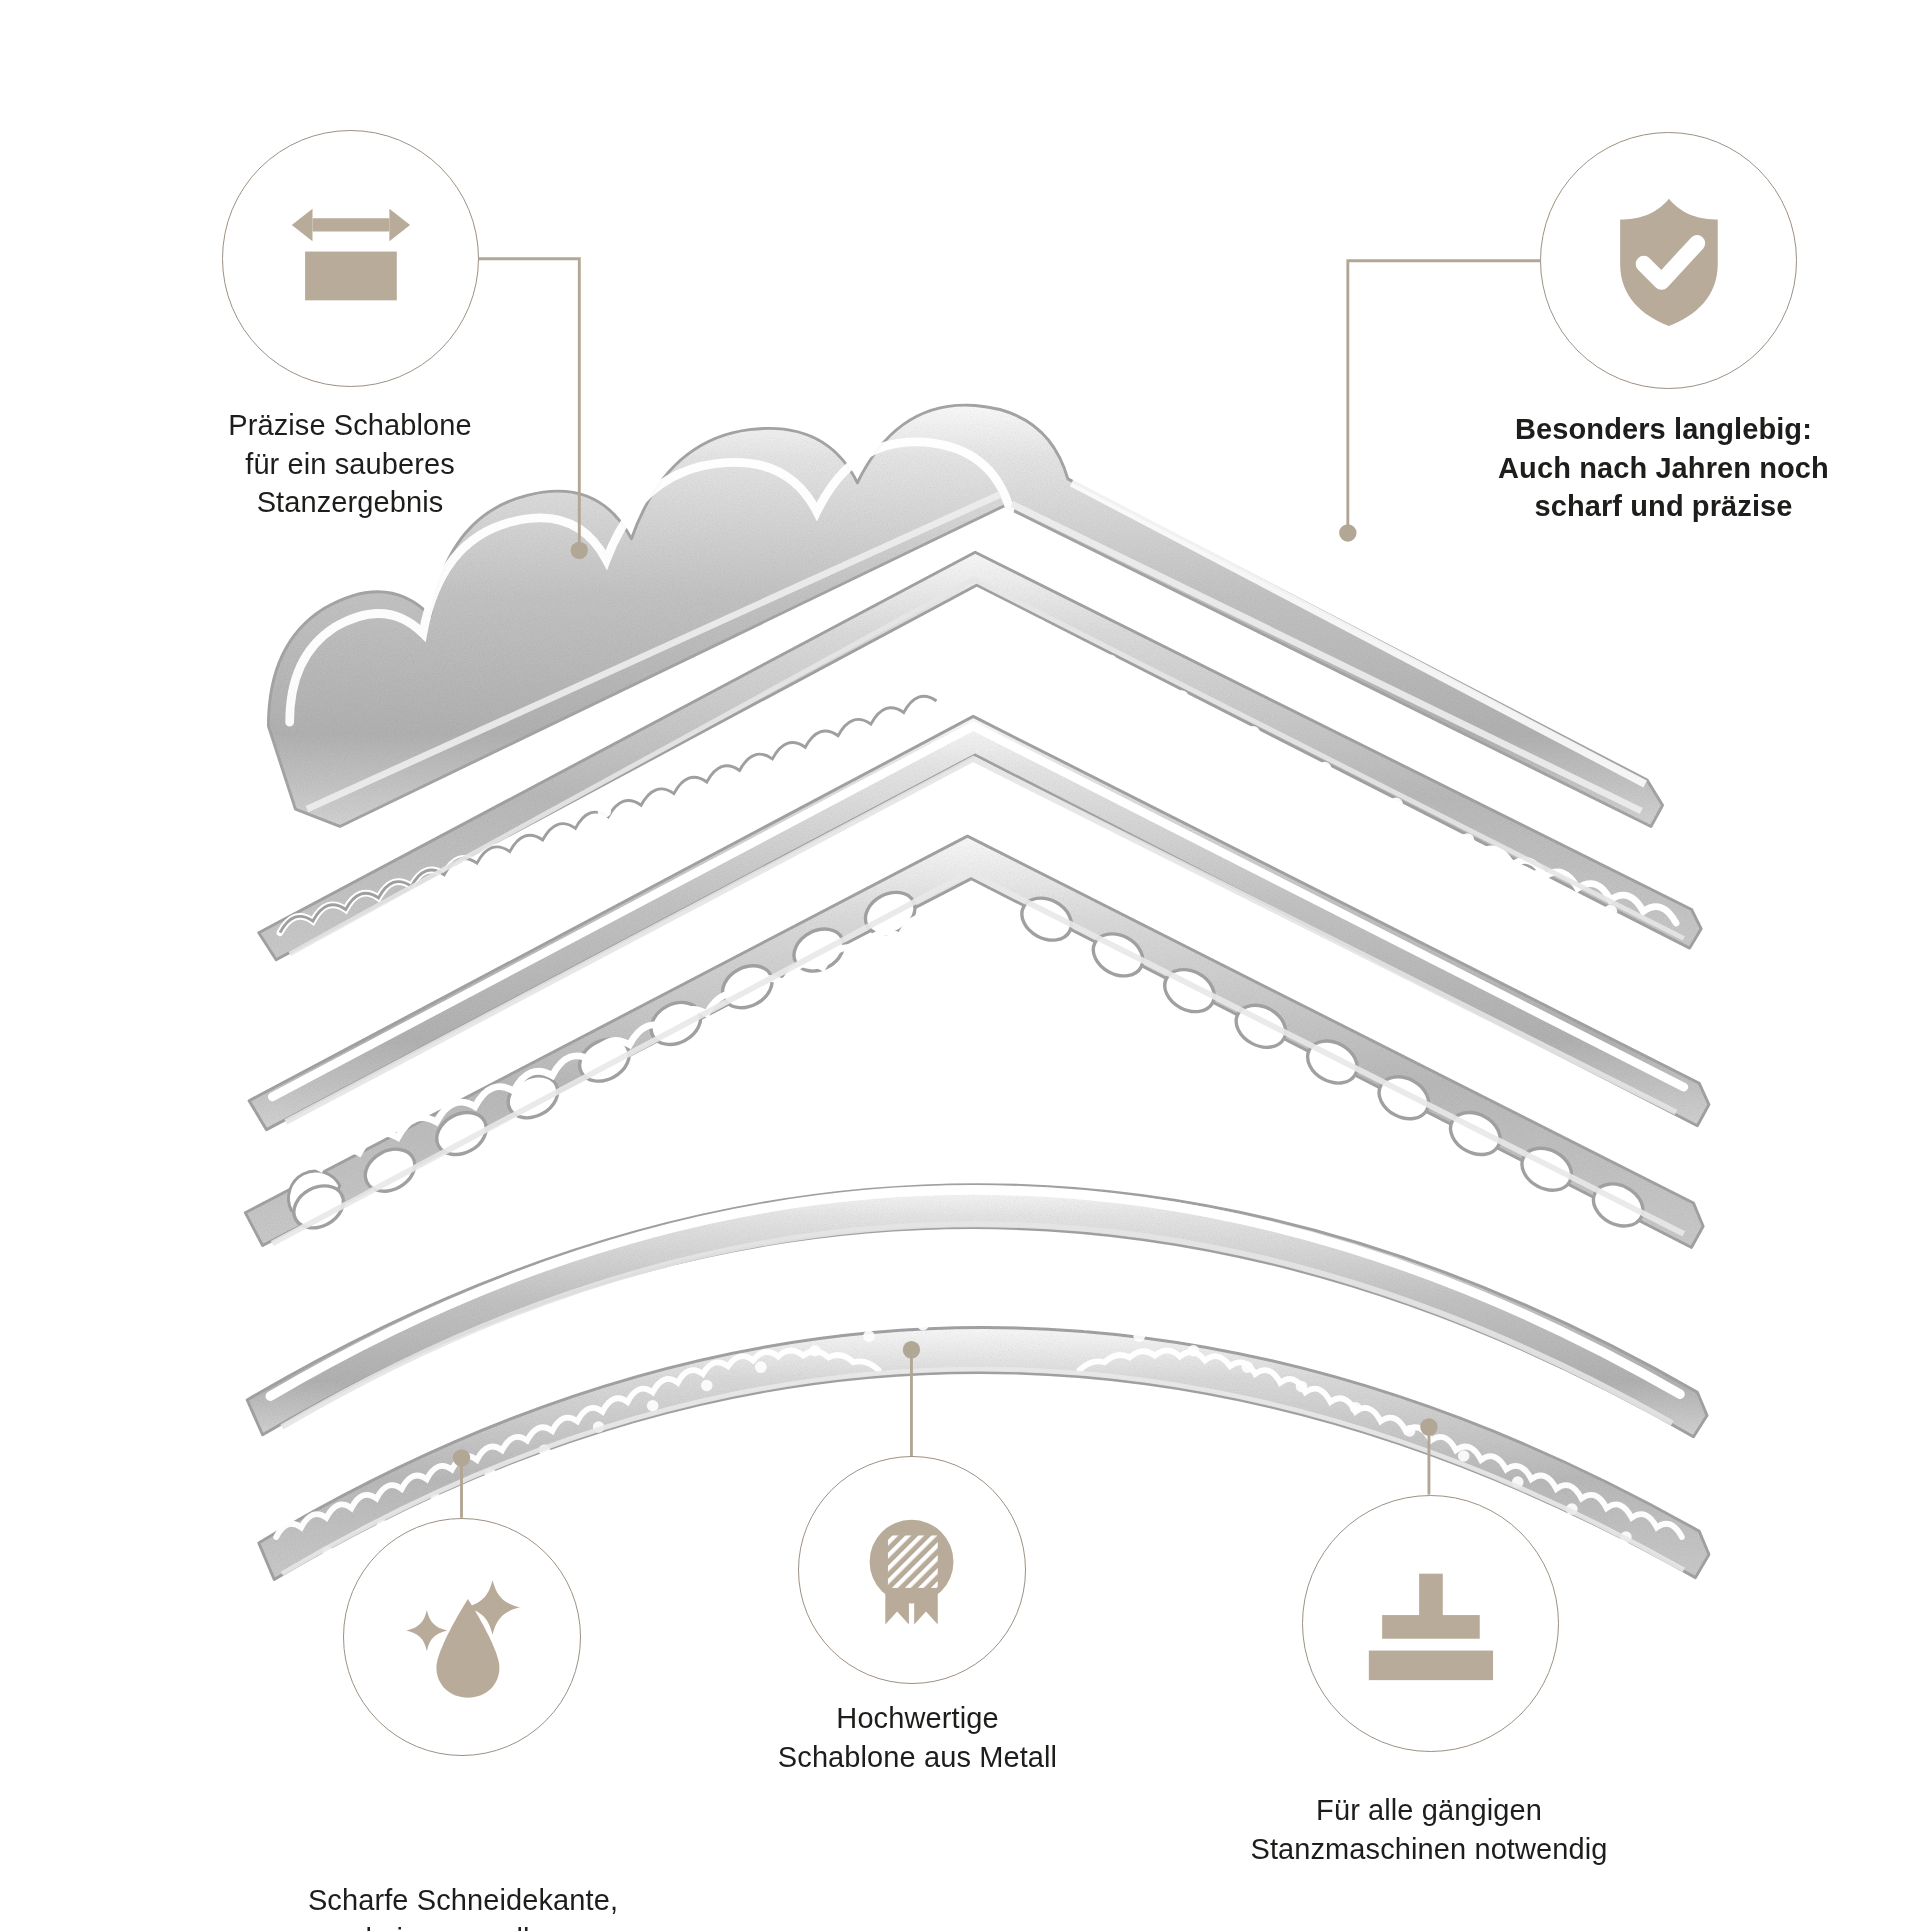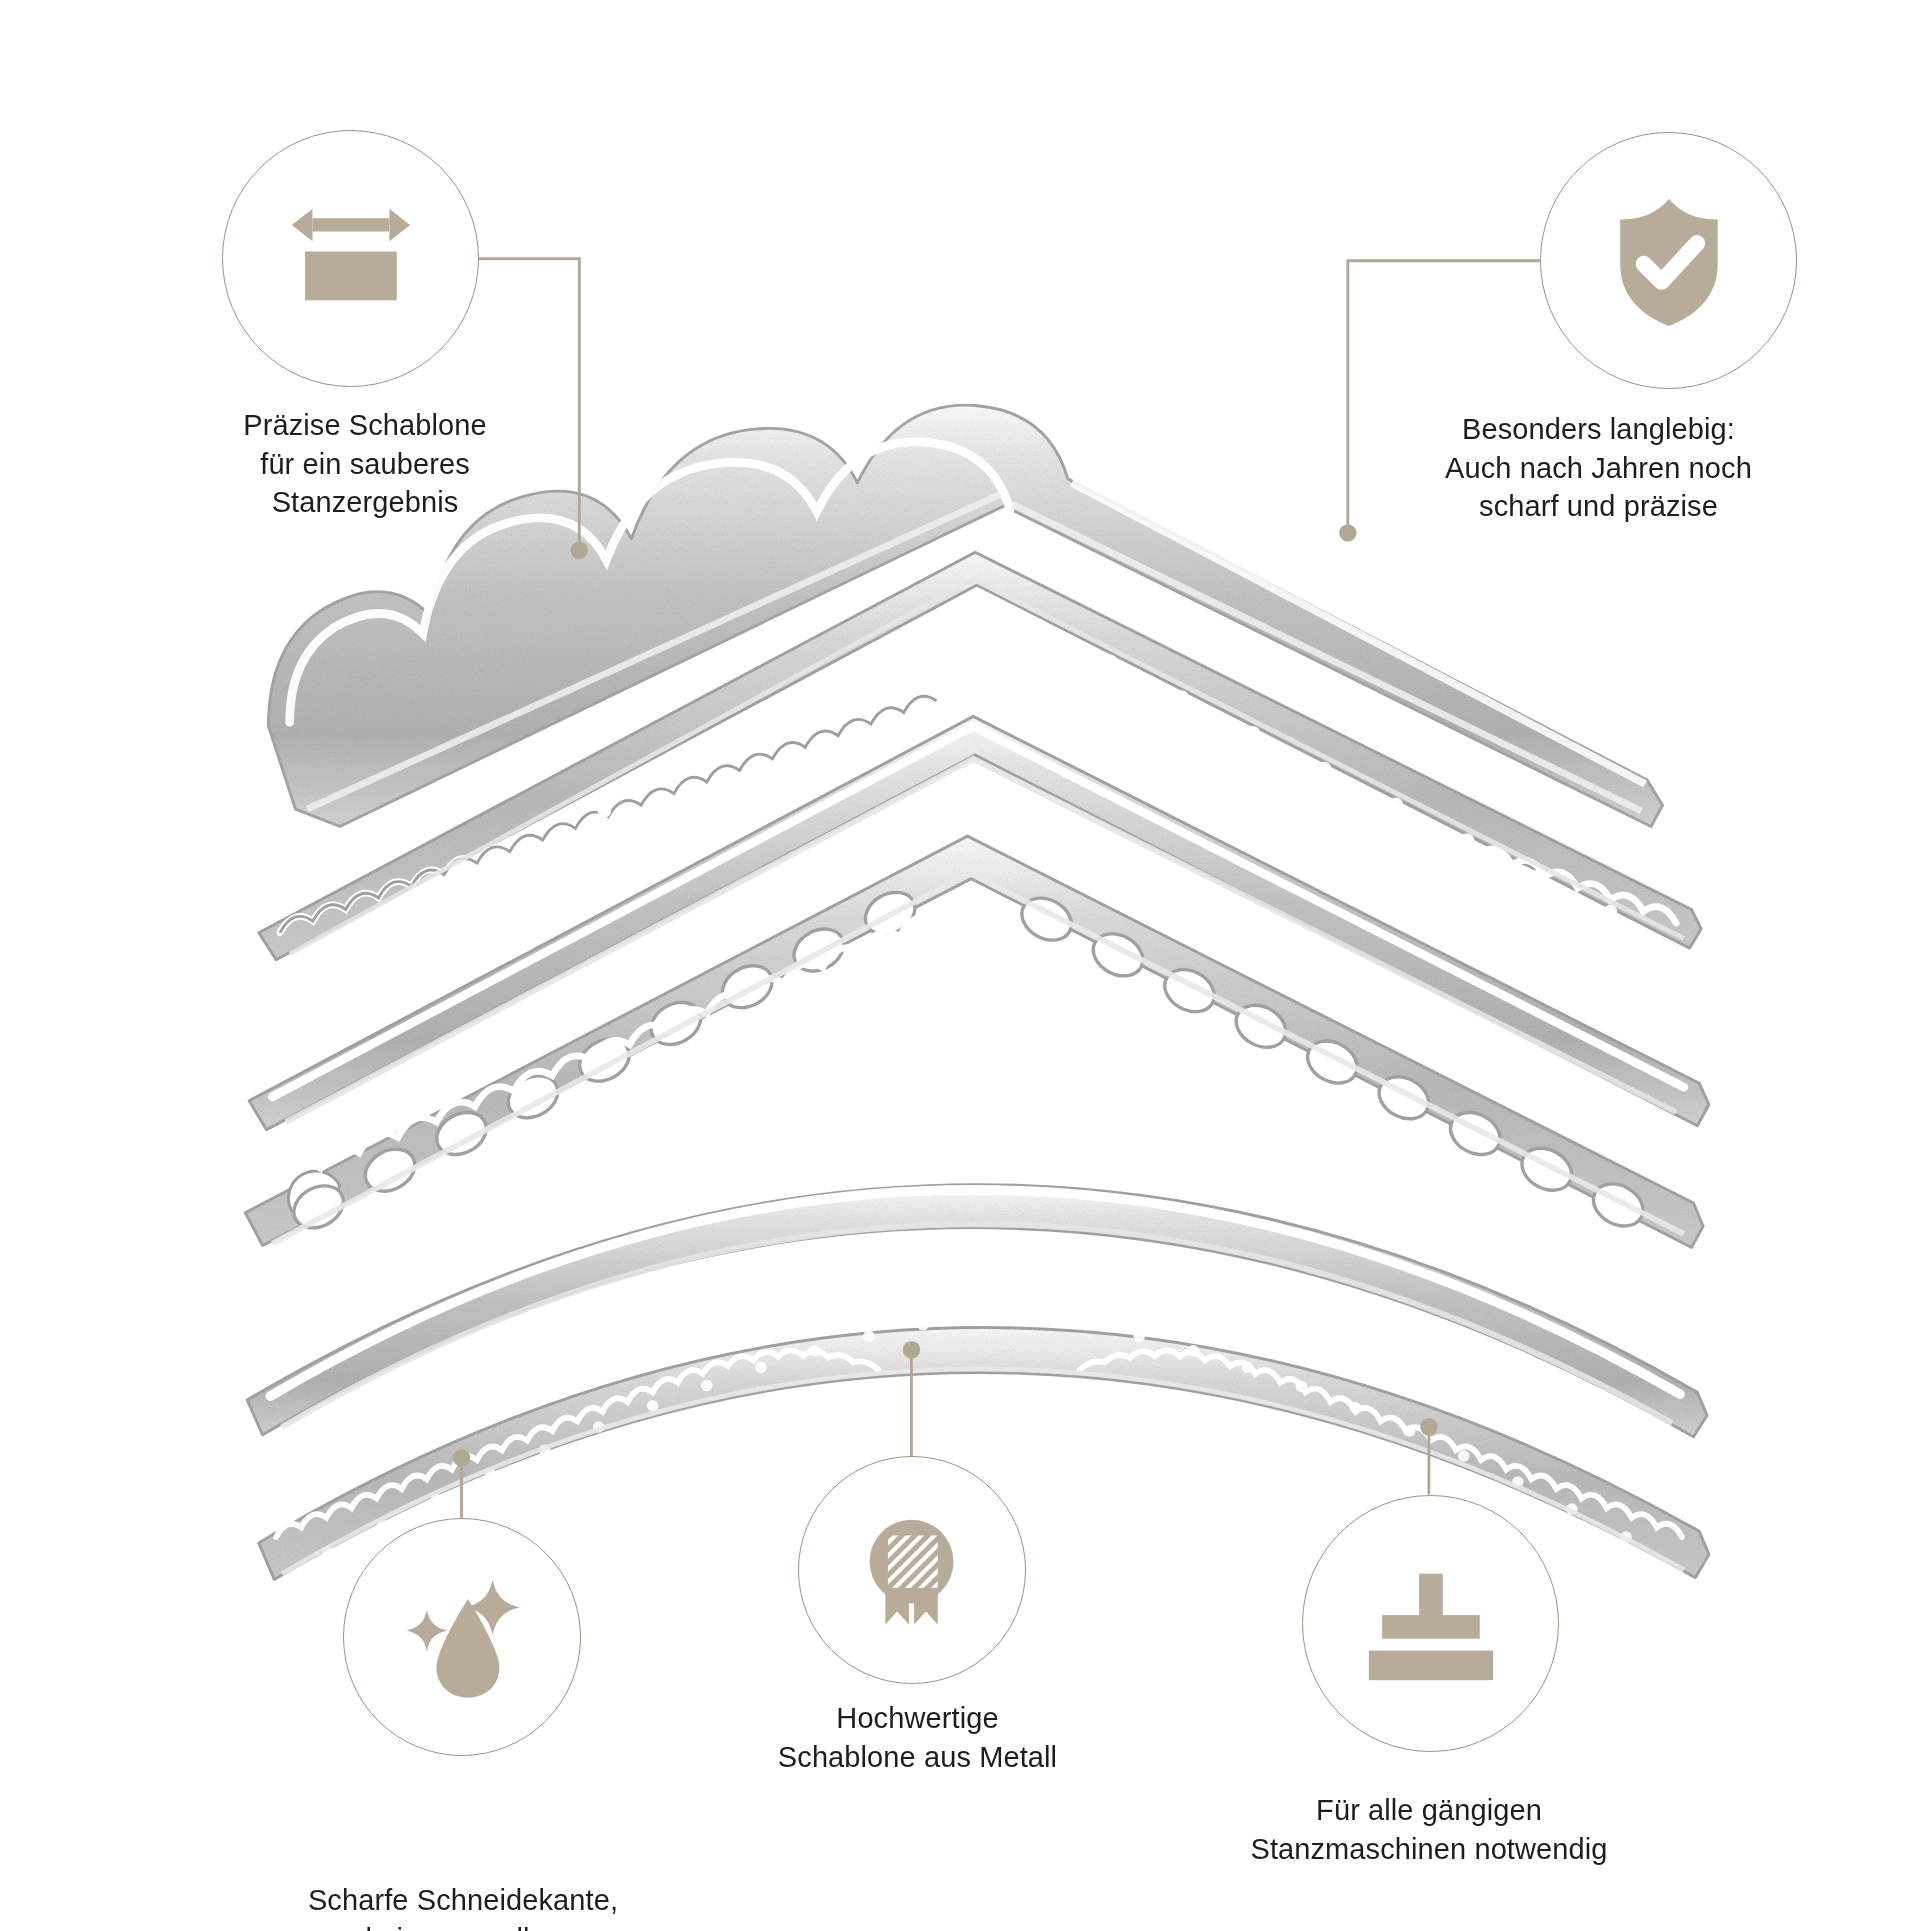--- a/index.html
+++ b/index.html
@@ -317,37 +317,37 @@
 
       <g fill="#b9ab9a">
         <rect x="24" y="22.5" width="52" height="9" rx="0.5"></rect>
         <polygon points="24,16 24,38 10,27"></polygon>
         <polygon points="76,16 76,38 90,27"></polygon>
       </g>
 
       <rect x="19" y="45" width="62" height="33" fill="#b9ab9a"></rect>
     </svg>
   </div>
-  <div class="callout-caption" style="left:172px; top:406px; width:386px;">Präzise Schablone
+  <div class="callout-caption" style="left:157px; top:406px; width:386px;">Präzise Schablone
 für ein sauberes
 Stanzergebnis</div>
 
   <div class="callout-circle" style="left:1540px; top:132px; width:257px; height:257px;">
     <svg class="callout-icon" viewBox="0 0 100 100" xmlns="http://www.w3.org/2000/svg">
       <path d="M50 8
                C41 19 29 22 17 22
                L17 52
                C17 74 32 87 50 94
                C68 87 83 74 83 52
                L83 22
                C71 22 59 19 50 8 Z" fill="#b9ab9a"></path>
       <path d="M33 52 L45 64 L69 38" fill="none" stroke="#ffffff" stroke-width="11" stroke-linecap="round" stroke-linejoin="round"></path>
     </svg>
   </div>
-  <div class="callout-caption" style="left:1391px; top:410px; width:415px;">Besonders langlebig:
+  <div class="callout-caption" style="left:1456px; top:410px; width:415px;font-weight:bold;">Besonders langlebig:
 Auch nach Jahren noch
 scharf und präzise</div>
 
   <div class="callout-circle" style="left:343px; top:1518px; width:238px; height:238px;">
     <svg class="callout-icon" viewBox="0 0 100 100" xmlns="http://www.w3.org/2000/svg">
 
       <path d="M54 22 C54 22 77 58 77 72 C77 85 67 94 54 94 C41 94 31 85 31 72 C31 58 54 22 54 22 Z" fill="#b9ab9a"></path>
 
       <path d="M72 8 C75 20 80 25 92 28 C80 31 75 36 72 48 C69 36 64 31 52 28 C64 25 69 20 72 8 Z" fill="#b9ab9a"></path>
 

